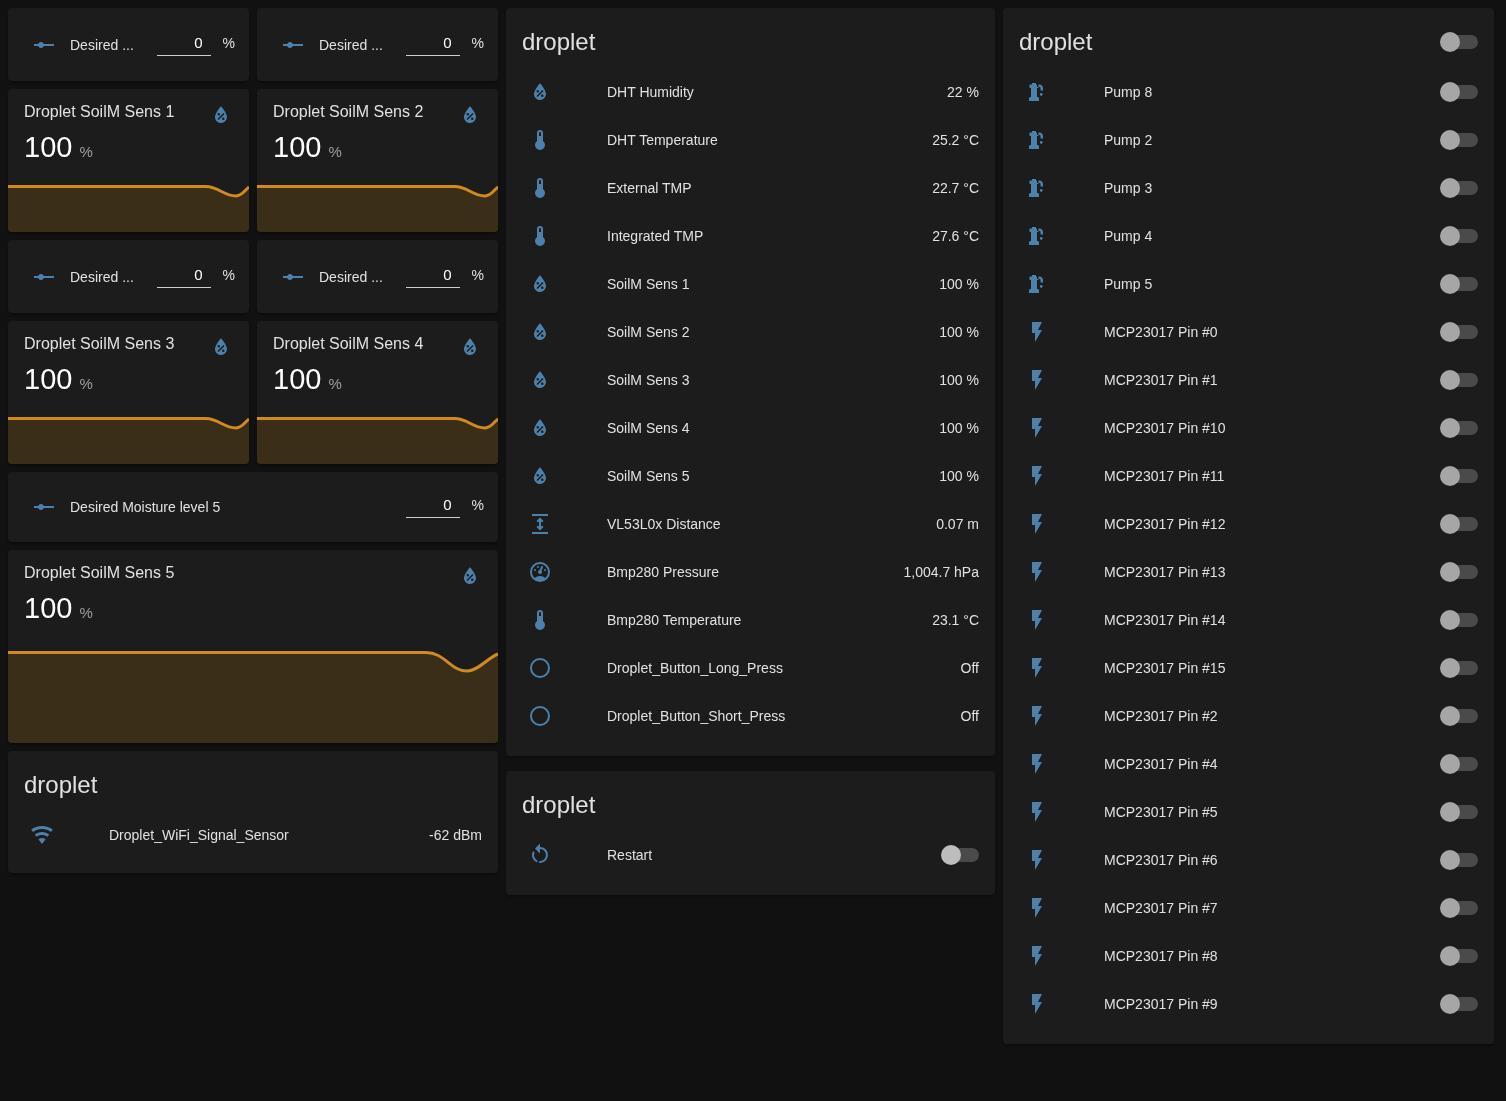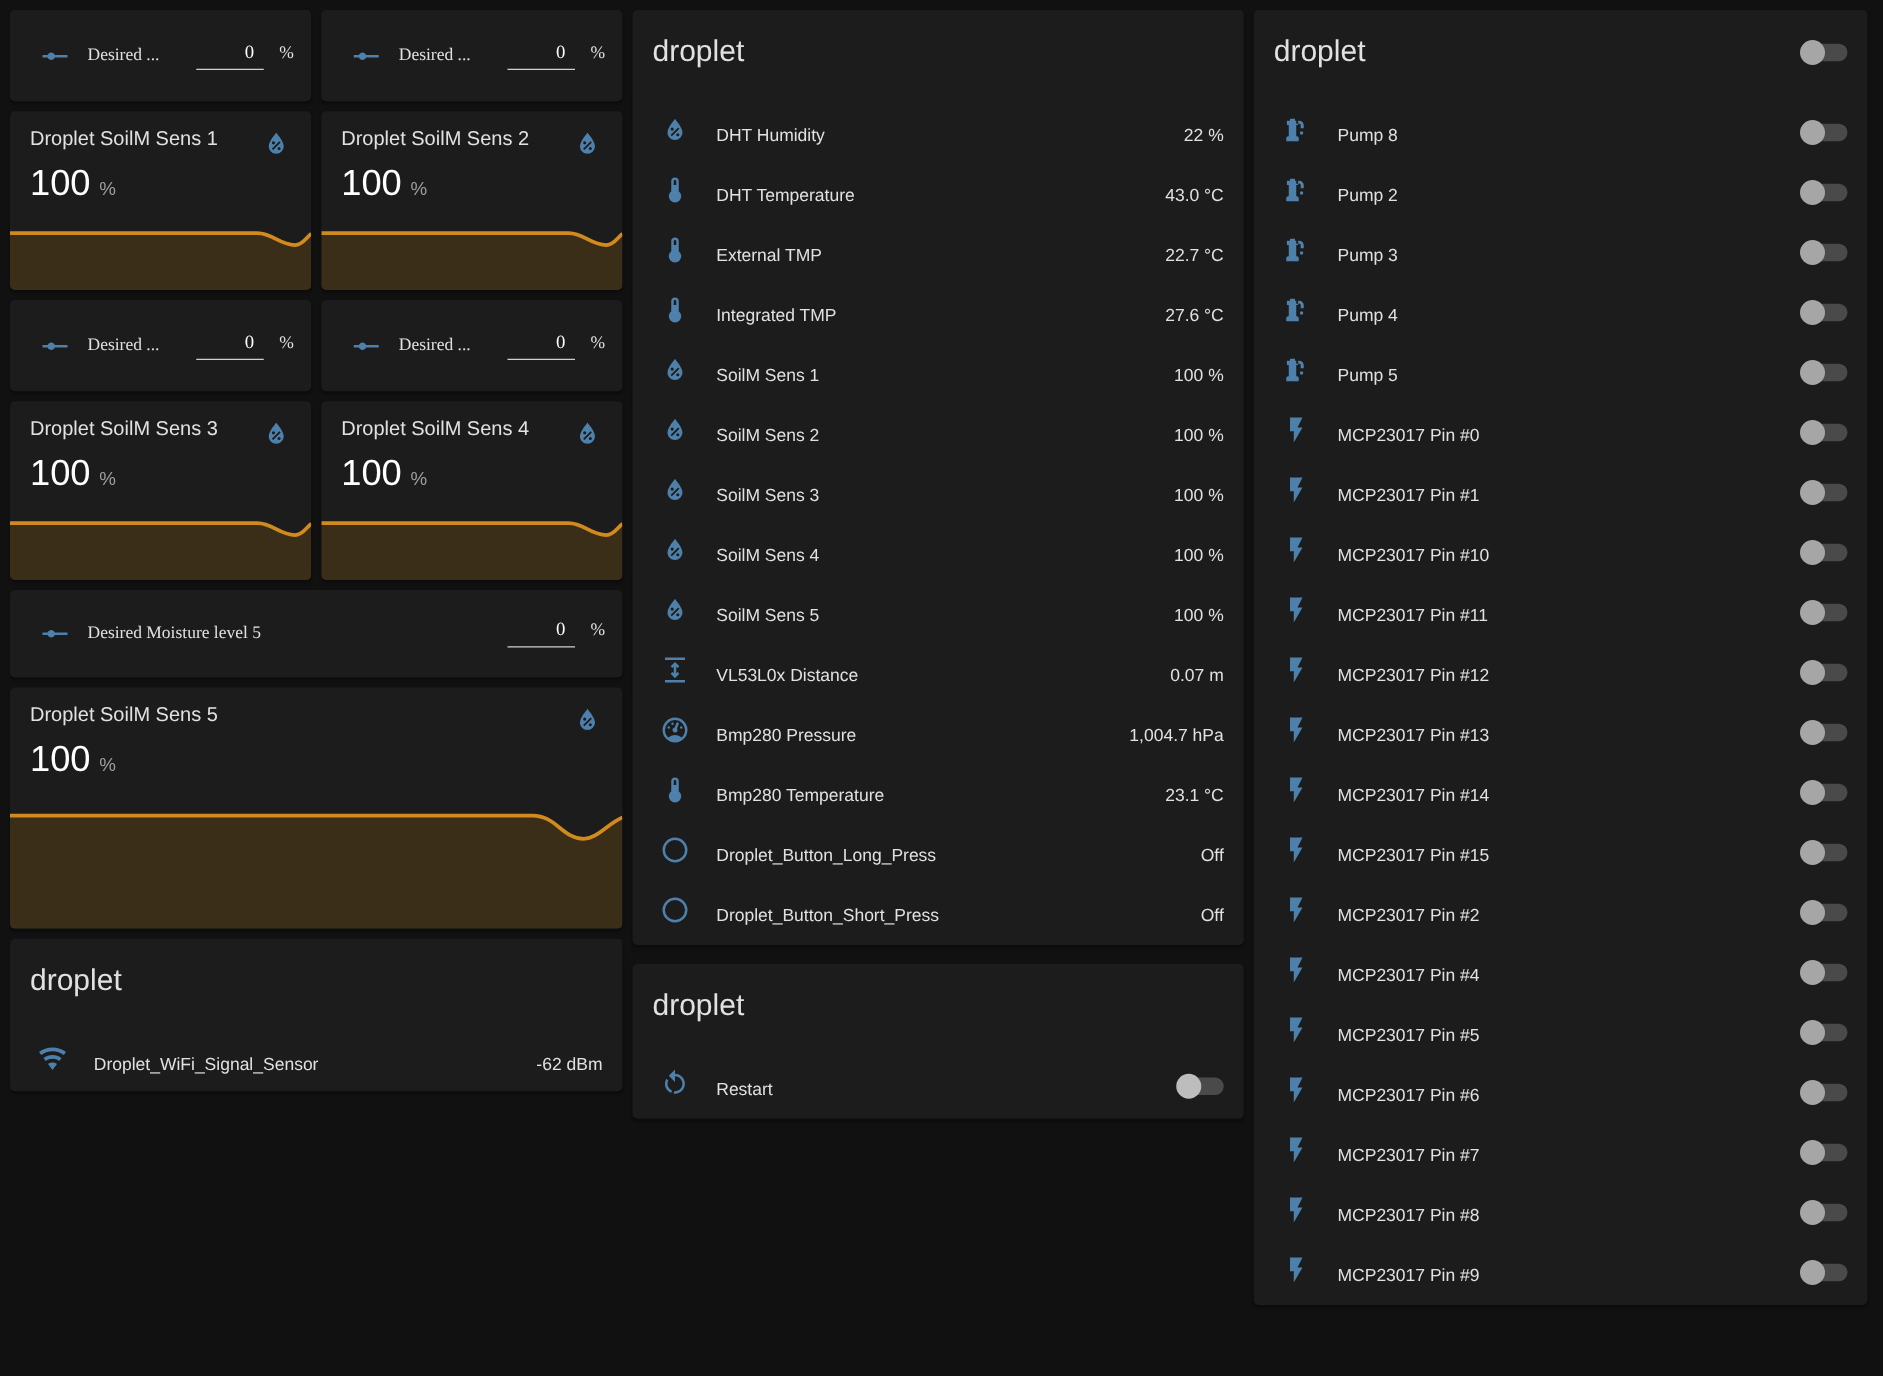--- a/index.html
+++ b/index.html
@@ -13,21 +13,21 @@
        font-family:"Liberation Sans",sans-serif;overflow:hidden;}
   .page{display:grid;grid-template-columns:490px 489px 491px;gap:8px;padding:8px;align-items:start;}
   .col{display:flex;flex-direction:column;gap:8px;min-width:0;}
   .grid2{display:grid;grid-template-columns:1fr 1fr;gap:8px;}
   .card{background:var(--card);border-radius:4px;position:relative;overflow:hidden;
         box-shadow:0 2px 2px rgba(0,0,0,.3);}
   .icon{width:24px;height:24px;flex:0 0 24px;color:var(--icon);display:inline-block;}
   .icon svg{width:100%;height:100%;display:block;}
   .icon svg path{fill:currentColor;}
   
-  .desired-card{height:73px;display:flex;align-items:center;padding:0 14px 0 24px;font-family:Liberation Serif, serif;}
+  .desired-card{height:73px;display:flex;align-items:center;padding:0 14px 0 24px;}
   .desired-label{font-size:14px;color:var(--text);margin-left:14px;white-space:nowrap;
                  overflow:hidden;text-overflow:clip;}
   .desired-input{margin-left:auto;display:flex;align-items:baseline;}
   .desired-value{min-width:54px;text-align:right;border-bottom:1px solid var(--underline);
                  font-size:15px;color:var(--text-bright);padding:0 8px 4px 0;}
   .desired-unit{font-size:14px;color:var(--text);margin-left:12px;}
   
   .sensor-card{height:143px;padding:14px 16px;}
   .sensor-card.large{height:193px;}
   .sensor-header{display:flex;justify-content:space-between;align-items:flex-start;gap:24px;}
@@ -38,21 +38,21 @@
   .graph{position:absolute;left:0;right:0;bottom:0;height:48px;}
   .sensor-card.large .graph{height:95px;}
   .graph svg{width:100%;height:100%;display:block;}
   .graph .fill{fill:var(--graph-fill);}
   .graph .line{fill:none;stroke:var(--graph-line);stroke-width:3;vector-effect:non-scaling-stroke;}
   
   .entity-card{padding:16px;}
   .title-row{display:flex;align-items:center;justify-content:space-between;height:36px;}
   .card-title{font-size:24px;font-weight:400;color:var(--text);line-height:36px;text-align:right;}
   .rows{margin-top:8px;}
-  .row{height:48px;display:flex;align-items:flex-end;padding-left:6px;}
+  .row{height:48px;display:flex;align-items:center;padding-left:6px;gap:34px;}
   .row .icon{margin-right:21px;}
   .row-name{font-size:14px;color:var(--text);white-space:nowrap;}
   .row-value{margin-left:auto;font-size:14px;color:var(--text);white-space:nowrap;}
   
   .switch{position:relative;width:38px;height:20px;margin-left:auto;flex:0 0 38px;cursor:pointer;}
   .switch::before{content:"";position:absolute;left:6px;top:3px;width:32px;height:14px;
                   border-radius:7px;background:var(--toggle-track);}
   .switch::after{content:"";position:absolute;left:0;top:0;width:20px;height:20px;
                  border-radius:50%;background:var(--toggle-thumb);}
   .switch.light::after{background:var(--toggle-thumb-light);}
@@ -273,21 +273,21 @@
             <span class="row-value">22 %</span>
           </div>
 
           <div class="row">
             <span class="icon">
               <svg viewBox="0 0 24 24">
                 <path fill-rule="evenodd" d="M15,13V5A3,3 0 0,0 9,5V13A5,5 0 1,0 15,13M12,4A1,1 0 0,1 13,5V8H11V5A1,1 0 0,1 12,4Z"></path>
               </svg>
             </span>
             <span class="row-name">DHT Temperature</span>
-            <span class="row-value">43.0 °C</span>
+            <span class="row-value">25.2 °C</span>
           </div>
 
           <div class="row">
             <span class="icon">
               <svg viewBox="0 0 24 24">
                 <path fill-rule="evenodd" d="M15,13V5A3,3 0 0,0 9,5V13A5,5 0 1,0 15,13M12,4A1,1 0 0,1 13,5V8H11V5A1,1 0 0,1 12,4Z"></path>
               </svg>
             </span>
             <span class="row-name">External TMP</span>
             <span class="row-value">22.7 °C</span>

